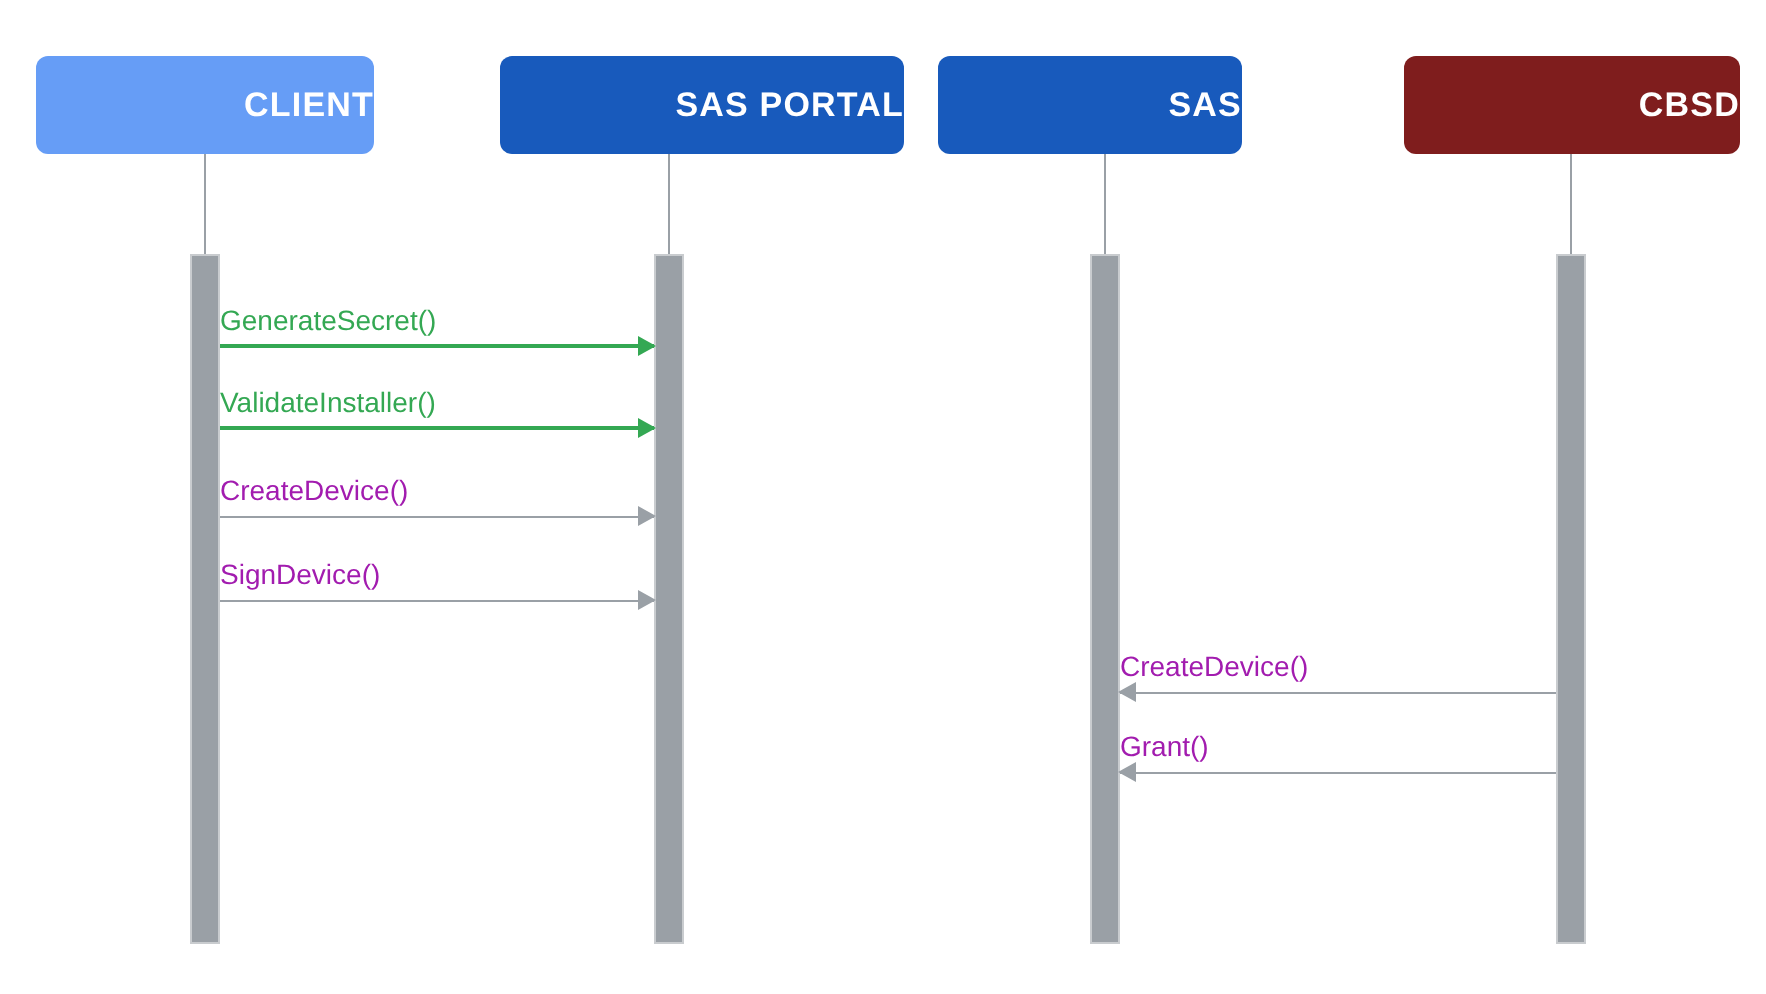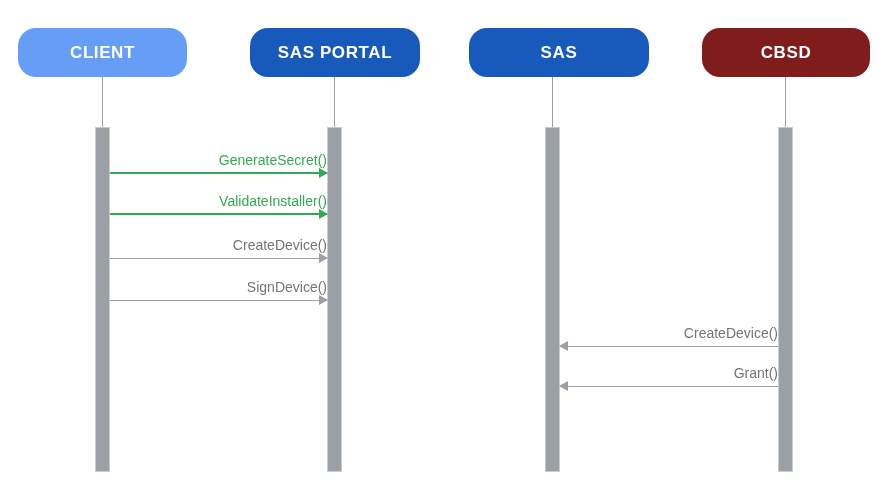--- a/index.html
+++ b/index.html
@@ -13,32 +13,32 @@
     height: 497px;
     background: #ffffff;
     overflow: hidden;
   }
 
   
   .actor {
     position: absolute;
     top: 28px;
     height: 49px;
-    border-radius: 18px;
+    border-radius: 6px;
     display: flex;
     align-items: center;
-    justify-content: center;
+    justify-content: flex-end;
     color: #ffffff;
     font-weight: bold;
     font-size: 17px;
     letter-spacing: 0.6px;
   }
   #actor-client     { left: 18px;  width: 169px; background: #669df6; }
-  #actor-sas-portal { left: 250px; width: 170px; background: #185abc; }
-  #actor-sas        { left: 469px; width: 180px; background: #185abc; }
+  #actor-sas-portal { left: 250px; width: 170px; background: #185abc; padding-left: 32px; }
+  #actor-sas        { left: 469px; width: 152px; background: #185abc; }
   #actor-cbsd       { left: 702px; width: 168px; background: #7f1d1d; }
 
   
   .lifeline {
     position: absolute;
     top: 77px;
     height: 50px;
     width: 1px;
     background: #9aa0a6;
   }
@@ -93,26 +93,26 @@
     border-top: 5px solid transparent;
     border-bottom: 5px solid transparent;
   }
   .msg.green .head { border-left-color: #34a853; border-right-color: #34a853; }
   .msg.gray  .head { border-left-color: #9aa0a6; border-right-color: #9aa0a6; }
 
   .msg .lbl {
     position: absolute;
     left: 0; right: 0;
     bottom: 5px;
-    text-align: right;
+    text-align: left;
     font-size: 14px;
     white-space: nowrap;
   }
   .msg.green .lbl { color: #34a853; }
-  .msg.gray  .lbl { color: #737373; }
+  .msg.gray  .lbl { color: #a21caf; }
 </style>
 </head>
 <body>
 
 <div id="canvas">
 
   <div class="actor" id="actor-client">
     <span>CLIENT</span>
   </div>
   <div class="actor" id="actor-sas-portal">

